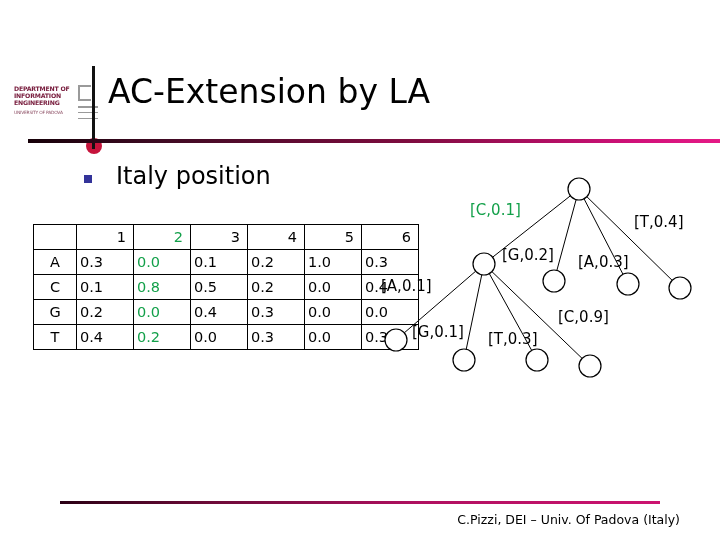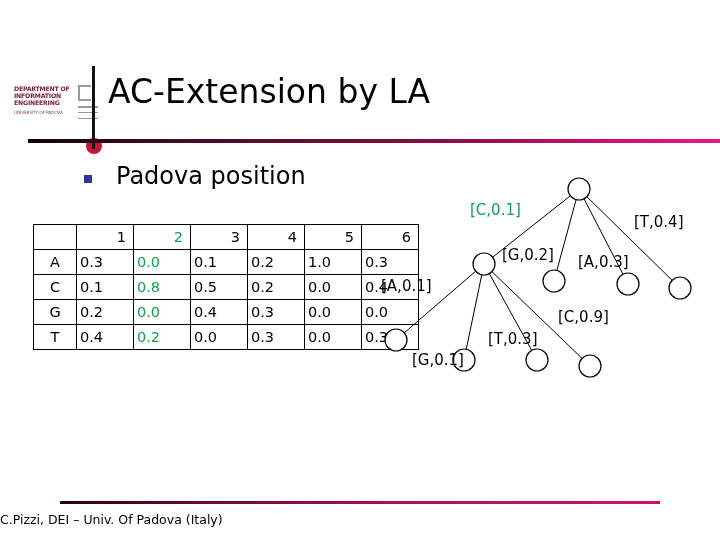--- a/index.html
+++ b/index.html
@@ -47,21 +47,21 @@
   
   #tree{position:absolute;left:370px;top:175px;width:350px;height:210px;}
   #tree svg{position:absolute;left:0;top:0;}
   .tlabel{position:absolute;font-size:15px;color:#000;white-space:nowrap;
           font-family:"DejaVu Sans","Liberation Sans",sans-serif;}
   .tlabel.hl{color:#13a04a;}
 
   
   #footer-rule{position:absolute;left:60px;top:501px;width:600px;height:3px;
                background:linear-gradient(to right,#2a0014 0%,#6d0a38 25%,#b01060 60%,#cc1370 100%);}
-  #footer-text{position:absolute;left:0;top:512px;width:680px;text-align:left;
+  #footer-text{position:absolute;left:0;top:512px;width:680px;text-align:right;
                font-size:12.5px;color:#000;}
 </style>
 </head>
 <body>
 
 <div id="header">
 
   <div id="logo-block">
     <div id="logo-text">
       <span class="l1">DEPARTMENT OF</span>
@@ -78,21 +78,21 @@
     <div id="logo-dot"></div>
   </div>
   <div id="logo-vrule"></div>
 
   <div id="title">AC-Extension by LA</div>
   <div id="header-rule"></div>
 </div>
 
 <div id="bullet-row">
   <div id="bullet-mark"></div>
-  <div id="bullet-text">Padova position</div>
+  <div id="bullet-text">Italy position</div>
 </div>
 
 <table id="matrix">
   <thead>
     <tr>
       <th class="corner"></th>
     <th>1</th>
         <th class="hl">2</th>
         <th>3</th>
         <th>4</th>
@@ -163,20 +163,20 @@
         <circle cx="167" cy="185" r="11"></circle>
         <circle cx="220" cy="191" r="11"></circle>
       </g>
   </svg>
   <div id="tree-labels">
       <div class="tlabel hl" style="left: 100px; top: 26px;">[C,0.1]</div>
       <div class="tlabel" style="left: 264px; top: 38px;">[T,0.4]</div>
       <div class="tlabel" style="left: 132px; top: 71px;">[G,0.2]</div>
       <div class="tlabel" style="left: 208px; top: 78px;">[A,0.3]</div>
       <div class="tlabel" style="left: 11px; top: 102px;">[A,0.1]</div>
-      <div class="tlabel" style="left: 42px; top: 148px; margin-top: 28px;">[G,0.1]</div>
+      <div class="tlabel" style="left: 42px; top: 148px;">[G,0.1]</div>
       <div class="tlabel" style="left: 118px; top: 155px;">[T,0.3]</div>
       <div class="tlabel" style="left: 188px; top: 133px;">[C,0.9]</div>
     </div>
 </div>
 
 <div id="footer-rule"></div>
 <div id="footer-text">C.Pizzi, DEI – Univ. Of Padova (Italy)</div>
 
 </body></html>

